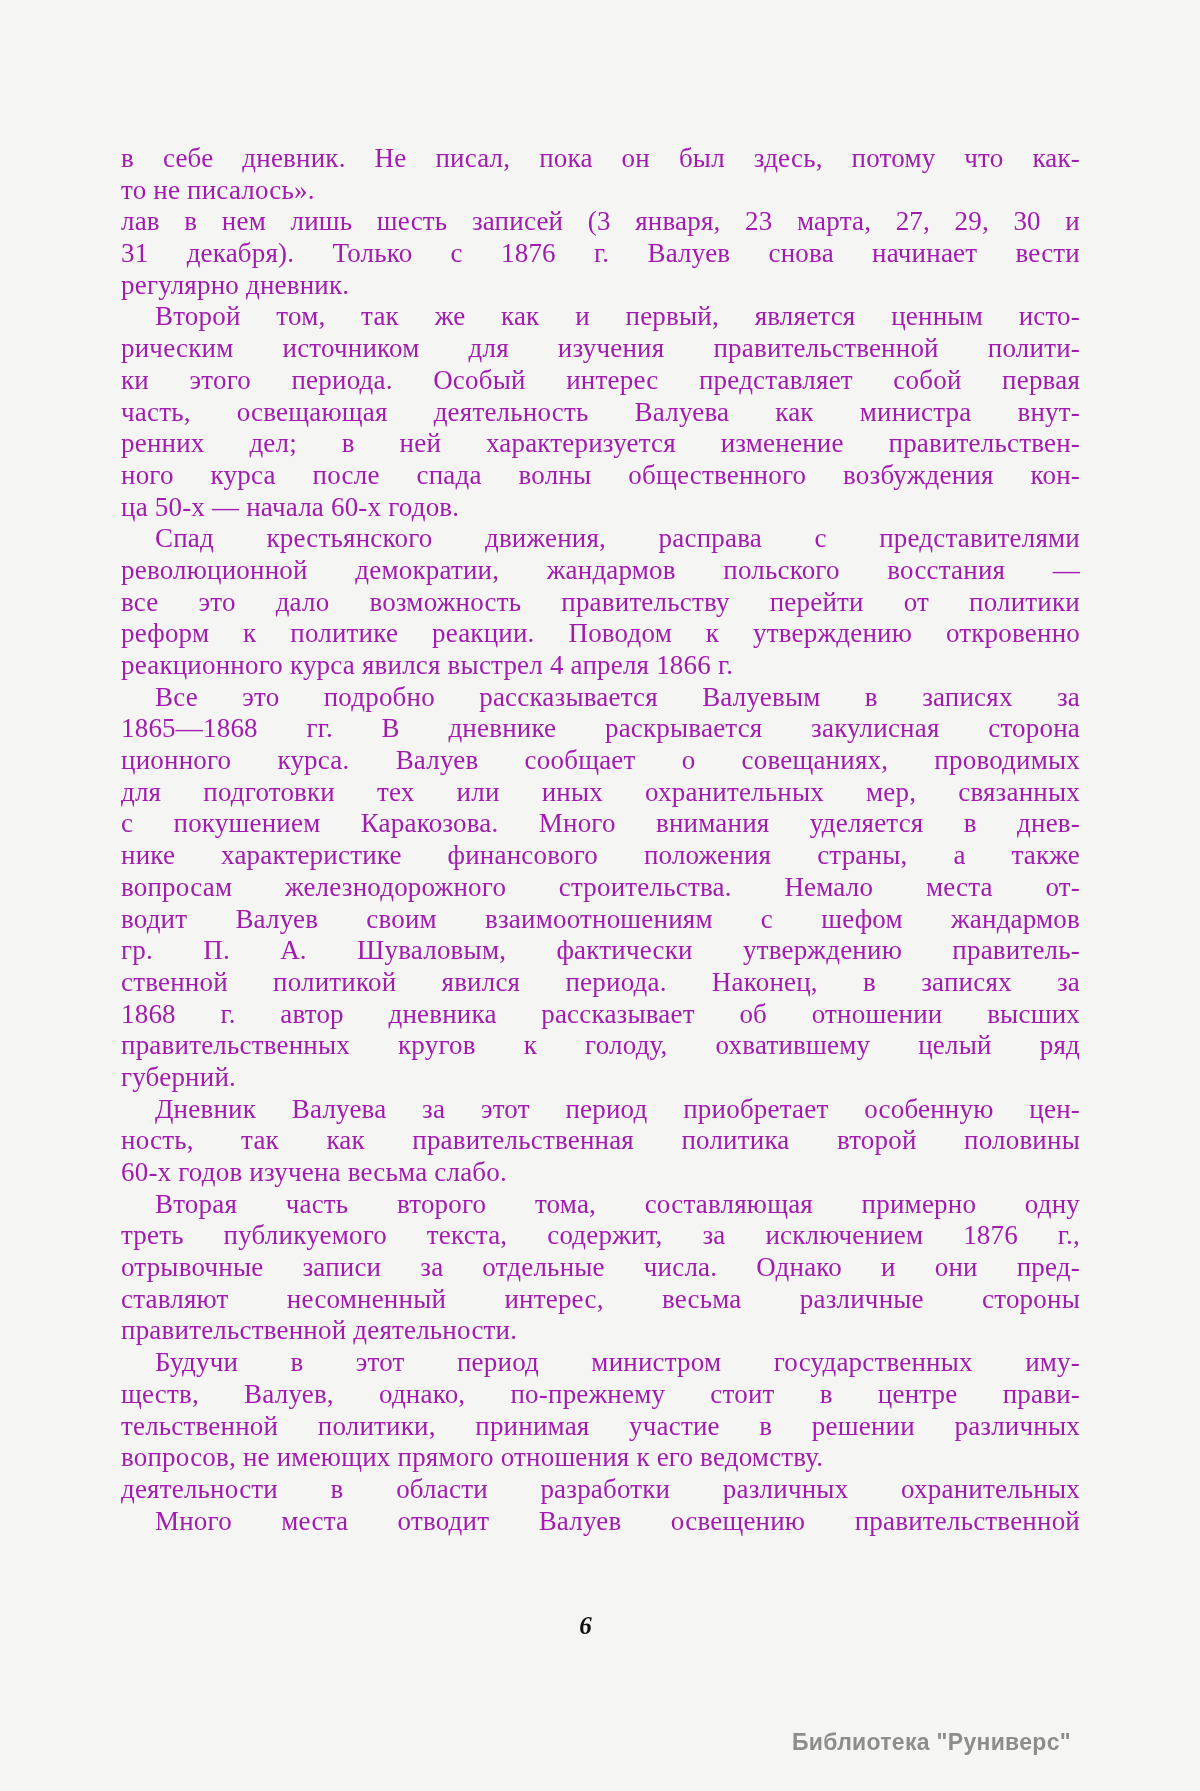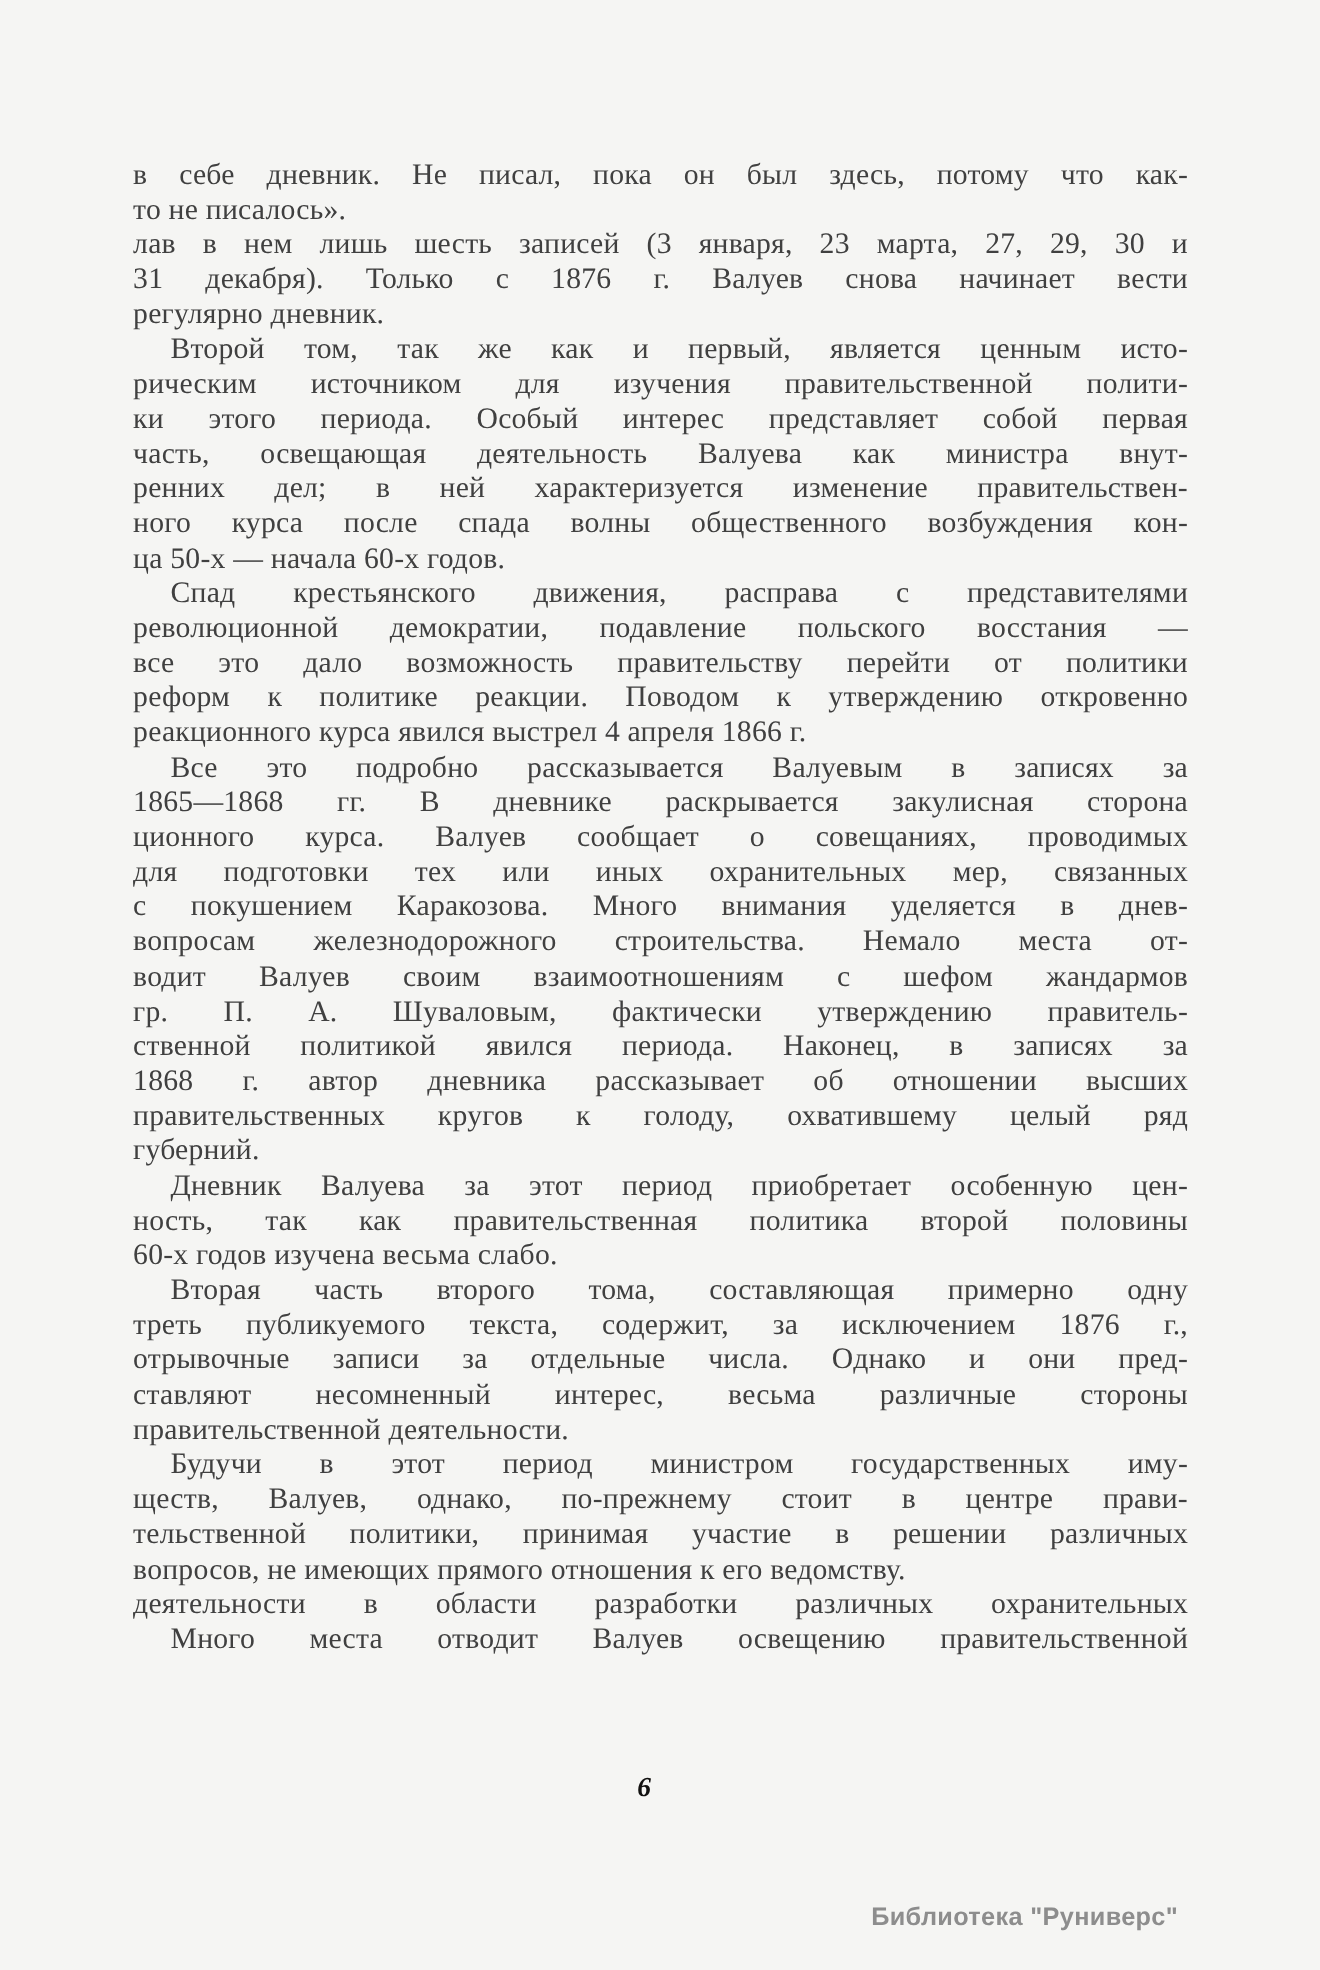--- a/index.html
+++ b/index.html
@@ -13,21 +13,21 @@
     height: 1791px;
     background: #f5f5f3;
     overflow: hidden;
     font-family: "Liberation Serif", serif;
   }
   .text-block {
     position: absolute;
     left: 121px;
     top: 143px;
     width: 959px;
-    color: #404040;
+    color: #a21caf;
     font-size: 27px;
     line-height: 31.7px;
     letter-spacing: 0.2px;
   }
   .line {
     display: block;
     text-align: justify;
     text-align-last: justify;
     white-space: normal;
     height: 31.7px;
@@ -72,29 +72,30 @@
       <div class="line">31 декабря). Только с 1876 г. Валуев снова начинает вести</div>
       <div class="line pend">регулярно дневник.</div>
       <div class="line indent">Второй том, так же как и первый, является ценным исто-</div>
       <div class="line">рическим источником для изучения правительственной полити-</div>
       <div class="line">ки этого периода. Особый интерес представляет собой первая</div>
       <div class="line">часть, освещающая деятельность Валуева как  министра внут-</div>
       <div class="line">ренних дел; в ней характеризуется изменение правительствен-</div>
       <div class="line">ного курса после спада волны общественного возбуждения кон-</div>
       <div class="line pend">ца 50-х — начала 60-х годов.</div>
       <div class="line indent">Спад крестьянского движения, расправа с представителями</div>
-      <div class="line">революционной демократии, подавление польского восстания —</div>
+      <div class="line">революционной демократии, жандармов польского восстания —</div>
       <div class="line">все это дало возможность правительству перейти от политики</div>
       <div class="line">реформ к политике реакции. Поводом к утверждению откровенно</div>
       <div class="line pend">реакционного курса явился выстрел 4 апреля 1866 г.</div>
       <div class="line indent">Все это подробно рассказывается  Валуевым в записях за</div>
       <div class="line">1865—1868 гг. В дневнике раскрывается закулисная сторона</div>
       <div class="line">ционного курса. Валуев сообщает о совещаниях, проводимых</div>
       <div class="line">для подготовки тех или иных охранительных мер, связанных</div>
       <div class="line">с покушением Каракозова. Много внимания уделяется в днев-</div>
+      <div class="line">нике характеристике финансового положения страны, а также</div>
       <div class="line">вопросам железнодорожного строительства. Немало места от-</div>
       <div class="line">водит Валуев своим взаимоотношениям с шефом жандармов</div>
       <div class="line">гр. П. А. Шуваловым, фактически утверждению правитель-</div>
       <div class="line">ственной политикой явился периода. Наконец, в записях за</div>
       <div class="line">1868 г. автор дневника рассказывает об отношении высших</div>
       <div class="line">правительственных кругов к голоду, охватившему целый ряд</div>
       <div class="line pend">губерний.</div>
       <div class="line indent">Дневник Валуева за этот период приобретает особенную  цен-</div>
       <div class="line">ность, так как правительственная политика второй половины</div>
       <div class="line pend">60-х годов изучена весьма слабо.</div>

